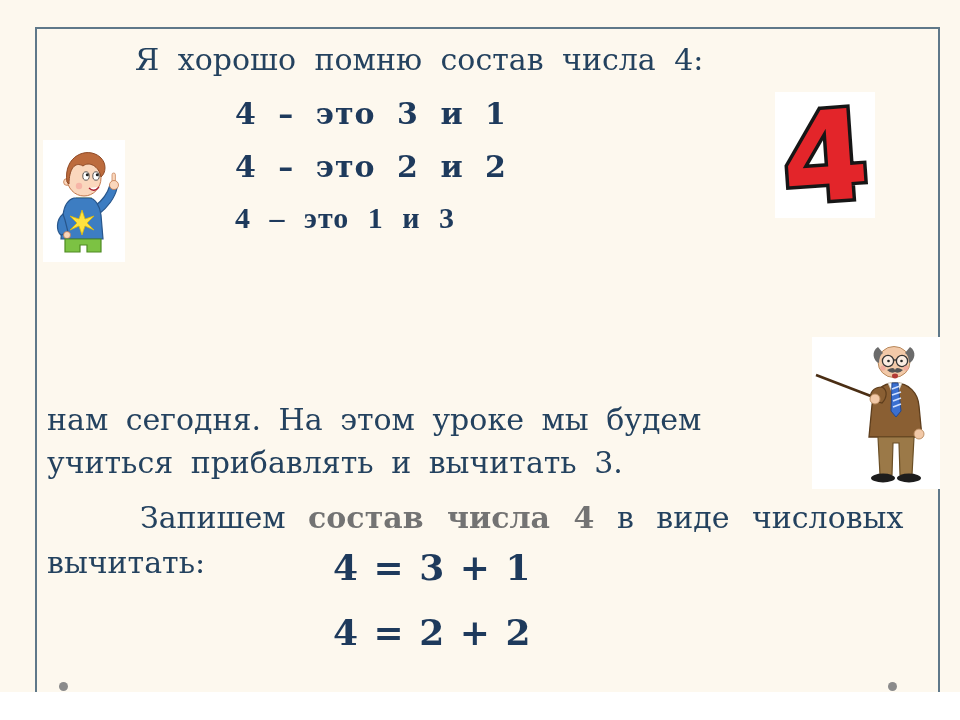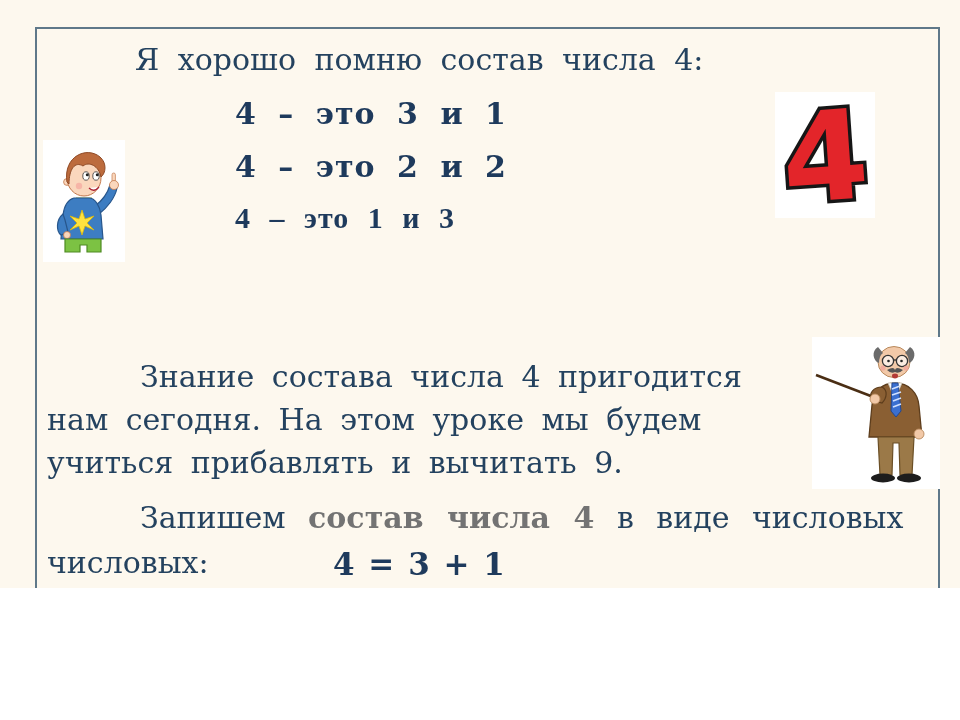--- a/index.html
+++ b/index.html
@@ -1,19 +1,19 @@
 <!DOCTYPE html>
 <html><head>
 <meta charset="utf-8">
 <style>
   html,body { margin:0; padding:0; }
   .slide {
     position: relative;
     width: 960px;
-    height: 588px;
+    height: 692px;
     background: #fdf8ee;
     font-family: "DejaVu Serif", "Liberation Serif", serif;
     color: #24425f;
     overflow: hidden;
   }
   .frame {
     position: absolute;
     left: 35px; top: 27px;
     width: 901px; height: 669px;
     border: 2px solid #5f7889;
@@ -63,21 +63,21 @@
   }
   .task1 b { color: #737373; }
   .task2 {
     position: absolute;
     left: 47px; top: 545px;
     font-size: 30px;
   }
   .eq {
     position: absolute;
     left: 333px;
-    font-size: 31px;
+    font-size: 36px;
     font-weight: bold;
     word-spacing: 3px;
     color: #1e3a5c;
     white-space: nowrap;
   }
   .eq.e1 { top: 546px; }
   .eq.e2 { top: 591px; margin-top: 20px; }
   .eq.e3 { top: 636px; }
   .img-patch {
     position: absolute;
@@ -144,23 +144,22 @@
       <path d="M22,99 L58,99 L58,112 L44,112 L44,105 L37,105 L37,112 L22,112 Z" fill="#7cc243" stroke="#4e8a22" stroke-width="1.2"></path>
     </svg>
   </div>
 
   <div class="img-patch four-patch">
     <svg viewBox="0 0 100 126">
       <text x="50" y="108" text-anchor="middle" font-family="DejaVu Sans, sans-serif" font-weight="bold" font-size="124" fill="#e3252a" stroke="#161616" stroke-width="7" paint-order="stroke" transform="rotate(-4 50 63)">4</text>
     </svg>
   </div>
 
-  <div class="para-line p1">Знание состава числа 4 пригодится</div>
   <div class="para-line p2">нам сегодня. На этом уроке мы будем</div>
-  <div class="para-line p3">учиться прибавлять и вычитать 9.</div>
+  <div class="para-line p3">учиться прибавлять и вычитать 3.</div>
 
   <div class="img-patch teacher-patch">
     <svg viewBox="0 0 128 152">
 
       <line x1="4" y1="38" x2="64" y2="61" stroke="#4a2e14" stroke-width="2.6"></line>
 
       <ellipse cx="82" cy="25" rx="16" ry="15.5" fill="#f2c9a8" stroke="#b98a5e" stroke-width="1"></ellipse>
 
       <path d="M67,26 C61,24 59,14 66,10 L71,16 C68,18 67,22 67,26 Z" fill="#6b6b6b"></path>
       <path d="M97,26 C103,24 105,14 98,10 L93,16 C96,18 97,22 97,26 Z" fill="#6b6b6b"></path>
@@ -191,21 +190,21 @@
       <circle cx="107" cy="97" r="5" fill="#f2c9a8" stroke="#b98a5e" stroke-width="0.9"></circle>
 
       <path d="M66,100 L102,100 L100,138 L88,138 L87,106 L81,106 L80,138 L68,138 Z" fill="#9b7948" stroke="#6b4f26" stroke-width="1.2"></path>
 
       <ellipse cx="71" cy="141" rx="12" ry="4.4" fill="#1d1d1d"></ellipse>
       <ellipse cx="97" cy="141" rx="12" ry="4.4" fill="#1d1d1d"></ellipse>
     </svg>
   </div>
 
   <div class="task1"><span>Запишем </span><b>состав числа 4</b><span> в виде  числовых</span></div>
-  <div class="task2">числовых:</div>
+  <div class="task2">вычитать:</div>
 
   <div class="eq e1">4 = 3 + 1</div>
   <div class="eq e2">4 = 2 + 2</div>
 
   <div class="dot left"></div>
   <div class="dot right"></div>
 
 </div>
 
 </body></html>

